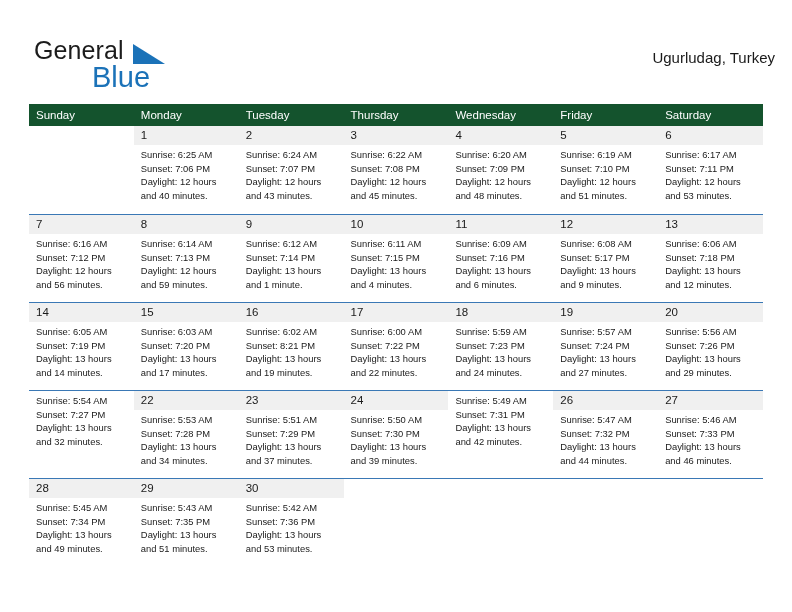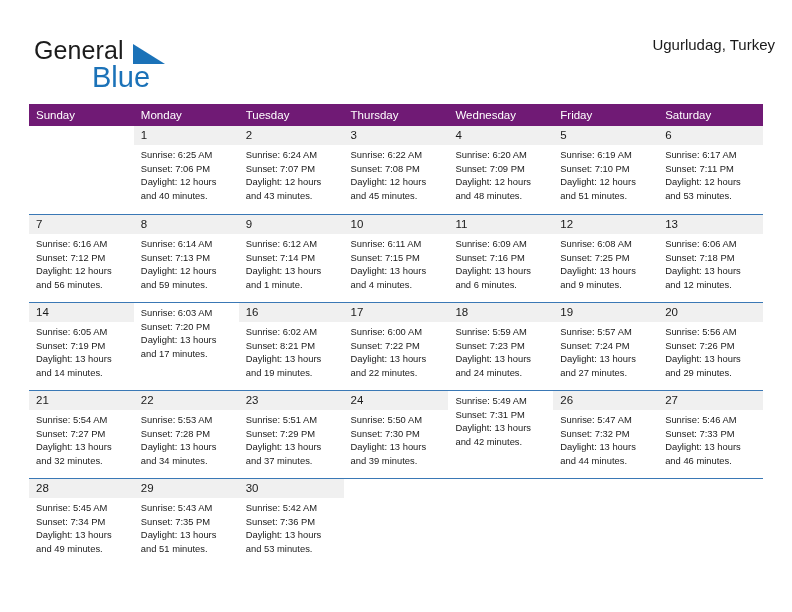--- a/index.html
+++ b/index.html
@@ -74,34 +74,34 @@
     font-size: 28px;
     font-weight: normal;
     color: #1a1a1a;
     line-height: 34px;
     white-space: nowrap;
   }
   .cal-subtitle {
     font-size: 15px;
     color: #1a1a1a;
     line-height: 22px;
-    margin-top: 4px;
+    margin-top: 17px;
     white-space: nowrap;
   }
 
   
   .calendar {
     position: absolute;
     left: 29px;
     top: 104px;
     width: 734px;
   }
   .weekday-row {
     display: flex;
-    background: #701a75;
+    background: #14532d;
     height: 22px;
     align-items: flex-end;
   }
   .weekday {
     flex: 1 1 0;
     color: #ffffff;
     font-size: 11.5px;
     line-height: 22px;
     padding-left: 7px;
     box-sizing: border-box;
@@ -315,21 +315,21 @@
           <div>Daylight: 13 hours</div>
           <div>and 6 minutes.</div>
         </div>
       </div>
       <div class="day filled">
         <div class="daynum-band">
             <span class="daynum">12</span>
           </div>
         <div class="day-info">
           <div>Sunrise: 6:08 AM</div>
-          <div>Sunset: 7:25 PM</div>
+          <div>Sunset: 5:17 PM</div>
           <div>Daylight: 13 hours</div>
           <div>and 9 minutes.</div>
         </div>
       </div>
       <div class="day filled">
         <div class="daynum-band">
             <span class="daynum">13</span>
           </div>
         <div class="day-info">
           <div>Sunrise: 6:06 AM</div>
@@ -346,20 +346,23 @@
             <span class="daynum">14</span>
           </div>
         <div class="day-info">
           <div>Sunrise: 6:05 AM</div>
           <div>Sunset: 7:19 PM</div>
           <div>Daylight: 13 hours</div>
           <div>and 14 minutes.</div>
         </div>
       </div>
       <div class="day filled">
+        <div class="daynum-band">
+            <span class="daynum">15</span>
+          </div>
         <div class="day-info">
           <div>Sunrise: 6:03 AM</div>
           <div>Sunset: 7:20 PM</div>
           <div>Daylight: 13 hours</div>
           <div>and 17 minutes.</div>
         </div>
       </div>
       <div class="day filled">
         <div class="daynum-band">
             <span class="daynum">16</span>
@@ -412,23 +415,20 @@
           <div>Sunrise: 5:56 AM</div>
           <div>Sunset: 7:26 PM</div>
           <div>Daylight: 13 hours</div>
           <div>and 29 minutes.</div>
         </div>
       </div>
     </div>
 
     <div class="week">
       <div class="day filled">
-        <div class="daynum-band">
-            <span class="daynum">21</span>
-          </div>
         <div class="day-info">
           <div>Sunrise: 5:54 AM</div>
           <div>Sunset: 7:27 PM</div>
           <div>Daylight: 13 hours</div>
           <div>and 32 minutes.</div>
         </div>
       </div>
       <div class="day filled">
         <div class="daynum-band">
             <span class="daynum">22</span>

